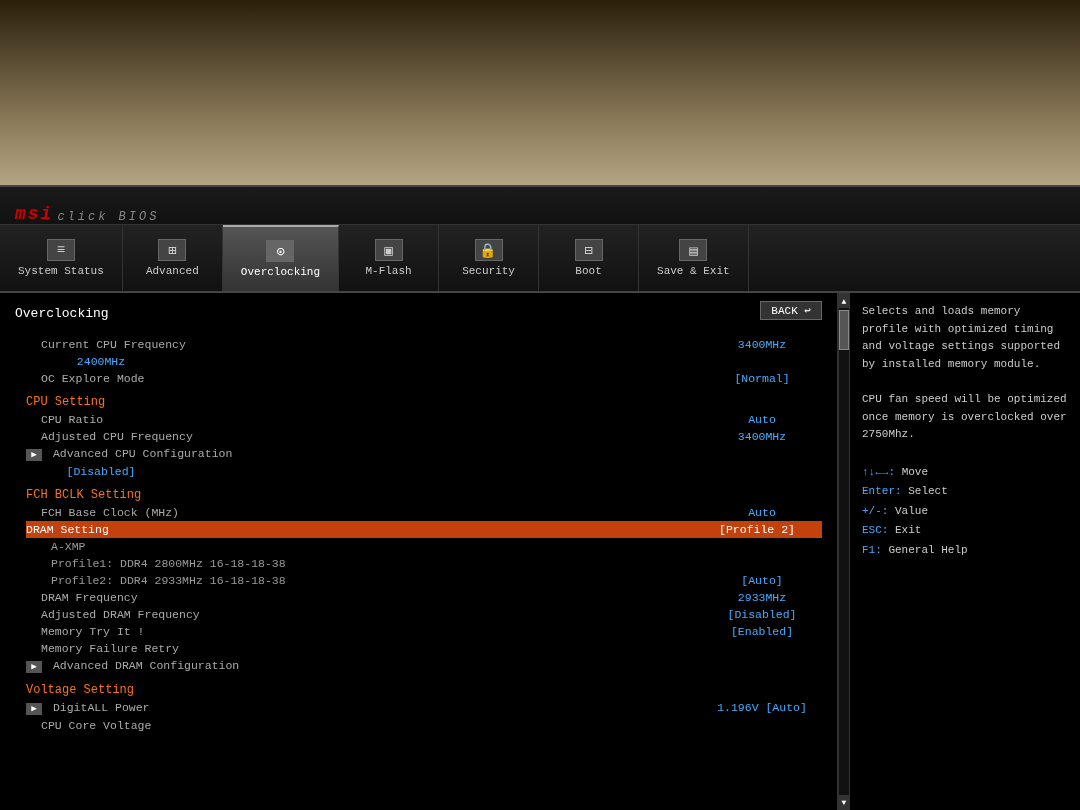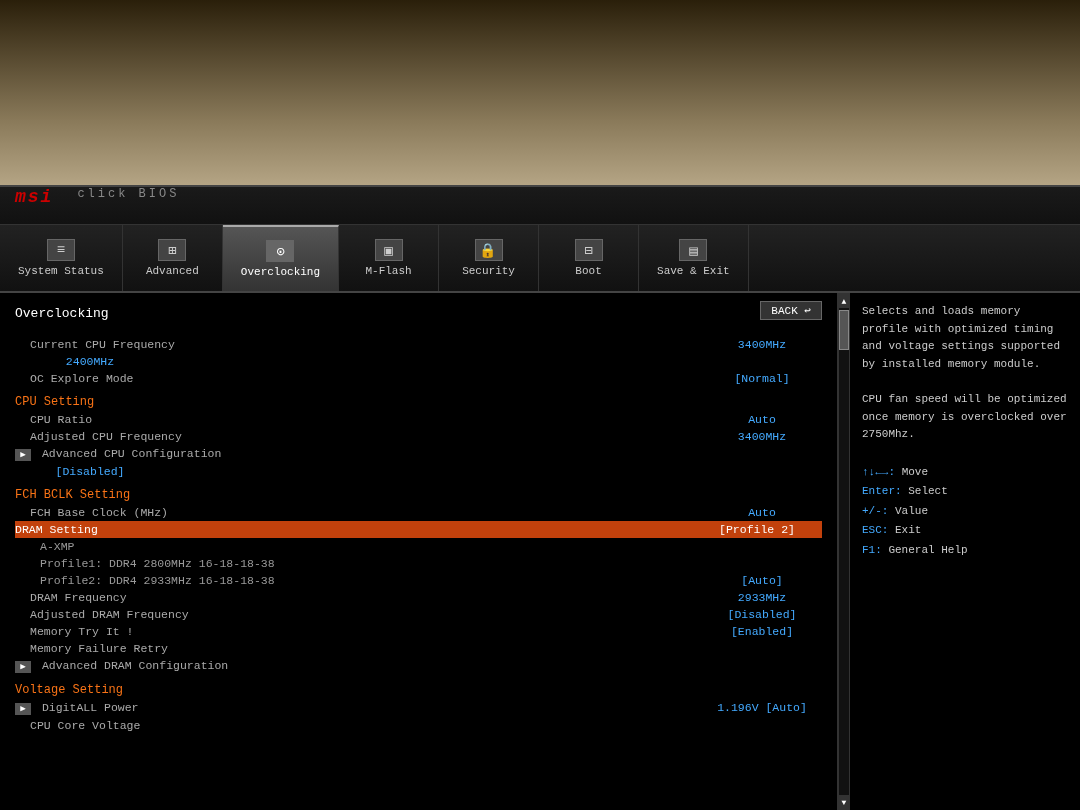--- a/index.html
+++ b/index.html
@@ -30,42 +30,43 @@
       background: #000;
       z-index: 10;
       border-top: 2px solid #444;
     }
 
     
     .msi-header {
       background: linear-gradient(180deg, #1a1a1a 0%, #111 100%);
       height: 38px;
       display: flex;
-      align-items: flex-start;
+      align-items: flex-end;
       padding: 0 15px;
       border-bottom: 1px solid #333;
     }
 
     .msi-logo {
       color: #fff;
       font-size: 18px;
       font-weight: bold;
       letter-spacing: 2px;
       font-style: italic;
     }
 
     .msi-logo span {
       color: #cc0000;
     }
 
     .msi-subtitle {
       color: #888;
       font-size: 12px;
-      margin-left: 24px;
+      margin-left: 4px;
       letter-spacing: 3px;
+      font-style: italic;
     }
 
     
     .nav-tabs {
       background: linear-gradient(180deg, #222 0%, #111 100%);
       height: 68px;
       display: flex;
       align-items: stretch;
       border-bottom: 2px solid #444;
     }
@@ -140,20 +141,21 @@
       margin-top: 4px;
     }
 
     .bios-row {
       display: flex;
       justify-content: space-between;
       padding: 2px 0;
       padding-left: 15px;
       color: #aaa;
       font-size: 11.5px;
+      margin-left: 11px;
     }
 
     .bios-row.section-header {
       color: #f97316;
       padding-left: 0;
       margin-top: 6px;
       font-size: 12px;
     }
 
     .bios-row.highlighted {

